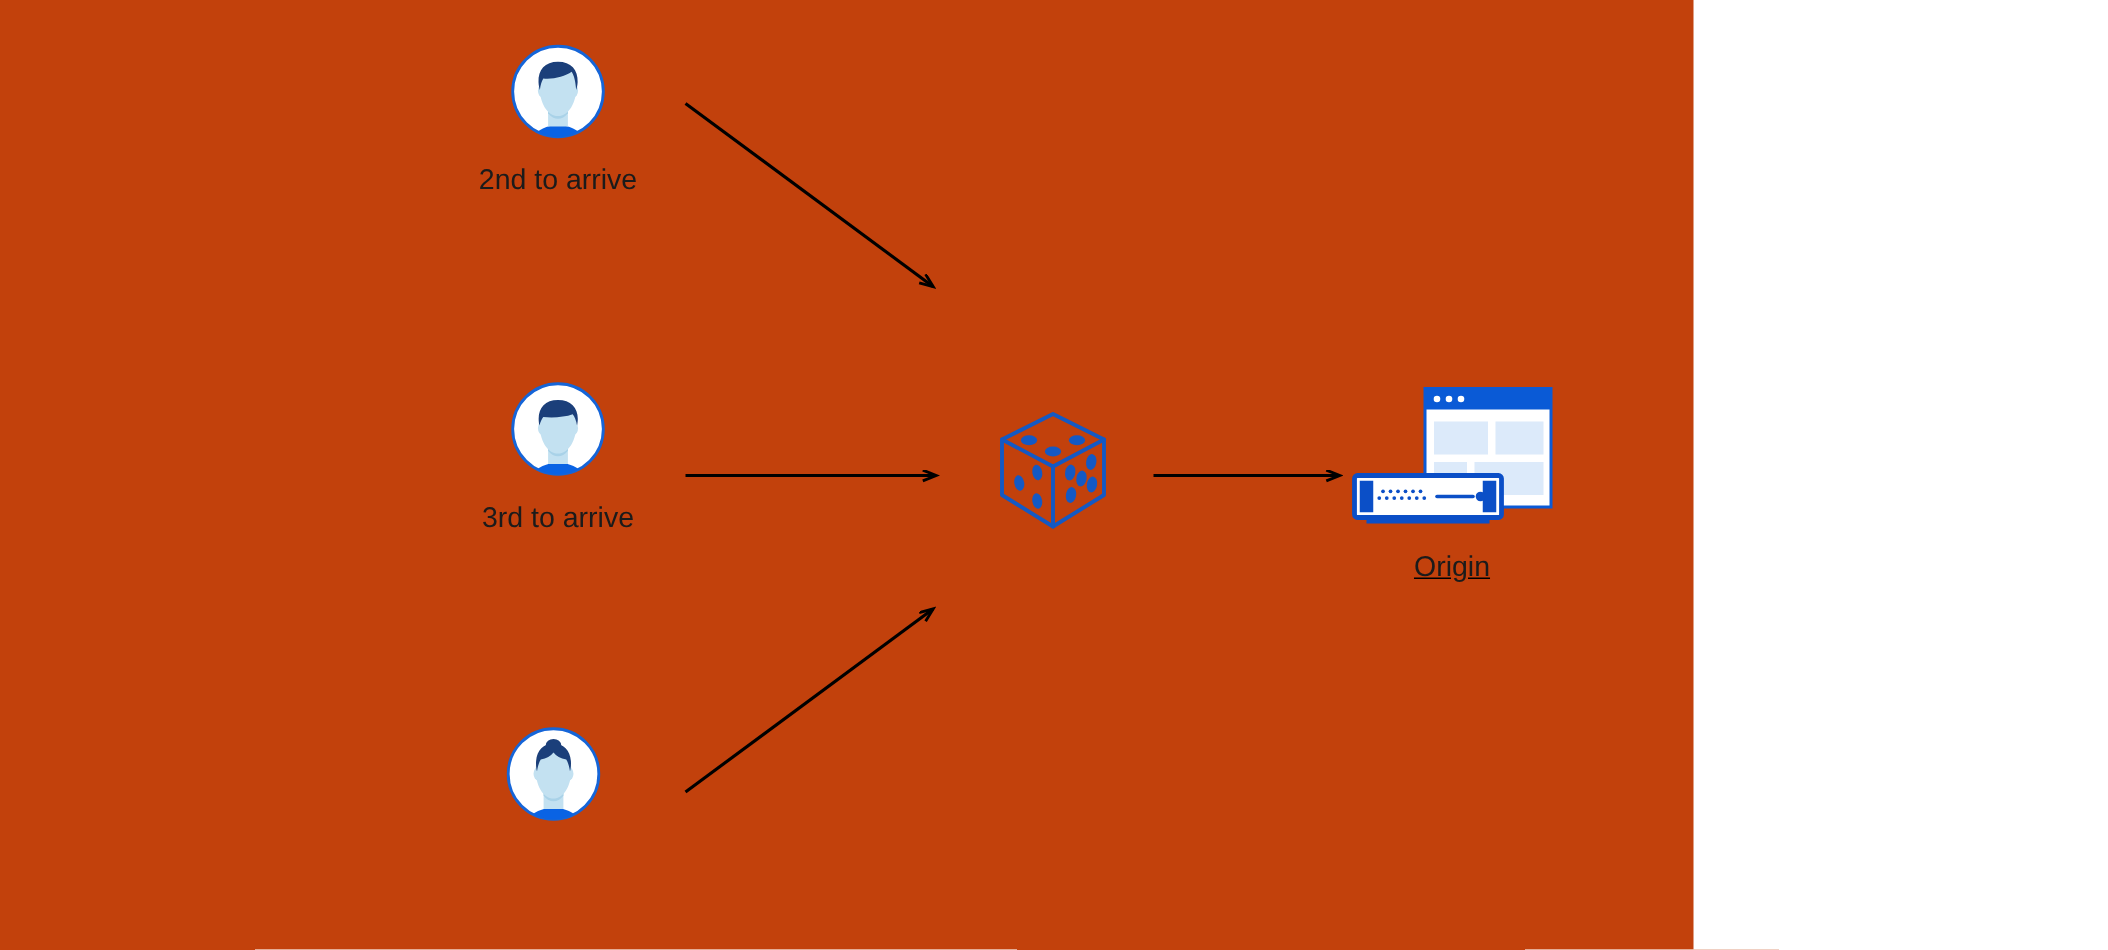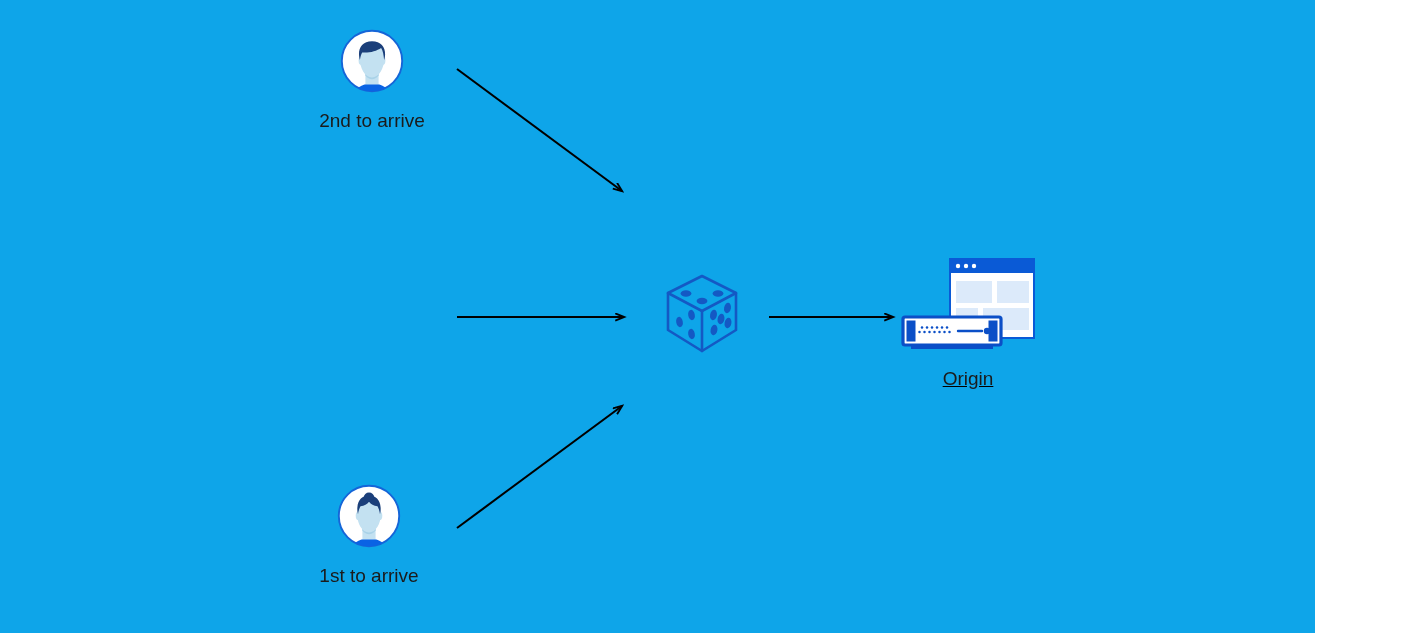--- a/index.html
+++ b/index.html
@@ -6,23 +6,23 @@
     margin: 0;
     padding: 0;
     background: #ffffff;
   }
   body {
     font-family: "Liberation Sans", sans-serif;
     -webkit-font-smoothing: antialiased;
   }
   #canvas {
     position: relative;
-    width: 1315px;
+    width: 1129px;
     height: 633px;
-    background: #0ea5e9;
+    background: #c2410c;
     overflow: hidden;
   }
   .node {
     position: absolute;
   }
   .avatar-node {
     width: 150px;
     text-align: center;
   }
   .avatar {
@@ -104,41 +104,60 @@
         <path d="M26.4 47.5c2 2.6 4.2 3.7 6.6 3.7s4.6-1.1 6.6-3.7v-2.5H26.4z" fill="#a9d2e8"></path>
         <ellipse cx="22.8" cy="32.4" rx="3.2" ry="4.6" fill="#c3e1f1"></ellipse>
         <ellipse cx="43.2" cy="32.4" rx="3.2" ry="4.6" fill="#c3e1f1"></ellipse>
         <path d="M33 15.6c-8 0-12.3 5.6-12.3 14.2 0 10.6 5.2 19.6 12.3 19.6s12.3-9 12.3-19.6c0-8.6-4.3-14.2-12.3-14.2z" fill="#c3e1f1"></path>
         <path d="M33 13.2c-8.7 0-13.3 5.4-13 13.5.1 2.2.5 4.1.9 5.3.5-3.4 1.2-5.9 2.3-7.6 6.6.7 14.5-1.4 18.9-4.5 1.6 2.4 2.6 6.4 3 12.1.5-1.3.9-3.2 1-5.3.3-8.1-4.4-13.5-13.1-13.5z" fill="#1b3f7a"></path>
       </g>
     </svg>
     <div class="node-label avatar-label">2nd to arrive</div>
   </div>
 
+  <div class="node avatar-node" style="left:297px; top:253px;">
+    <svg class="avatar" viewBox="0 0 66 66" xmlns="http://www.w3.org/2000/svg">
+      <defs>
+          <clipPath id="c2">
+            <circle cx="33" cy="33" r="30.2"></circle>
+          </clipPath>
+        </defs>
+      <circle cx="33" cy="33" r="30.2" fill="#ffffff" stroke="#1565d8" stroke-width="1.9"></circle>
+      <g clip-path="url(#c2)">
+        <path d="M33 55.5c-9.6 0-17.3 5.2-20 12.5h40c-2.7-7.3-10.4-12.5-20-12.5z" fill="#0a63e4"></path>
+        <path d="M26.4 45.6h13.2v10.8H26.4z" fill="#c3e1f1"></path>
+        <path d="M26.4 47.5c2 2.6 4.2 3.7 6.6 3.7s4.6-1.1 6.6-3.7v-2.5H26.4z" fill="#a9d2e8"></path>
+        <ellipse cx="22.8" cy="32.4" rx="3.2" ry="4.6" fill="#c3e1f1"></ellipse>
+        <ellipse cx="43.2" cy="32.4" rx="3.2" ry="4.6" fill="#c3e1f1"></ellipse>
+        <path d="M33 15.6c-8 0-12.3 5.6-12.3 14.2 0 10.6 5.2 19.6 12.3 19.6s12.3-9 12.3-19.6c0-8.6-4.3-14.2-12.3-14.2z" fill="#c3e1f1"></path>
+        <path d="M33 13.6c-8.5 0-12.9 5-12.9 12.6 0 1.7.2 3.2.5 4.4.8-2.6 1.6-4.4 2.6-5.6 6 .6 14.4.2 19.6-1.8 1.3 1.5 2.2 4 2.9 7.4.3-1.2.5-2.7.5-4.4 0-7.6-4.7-12.6-13.2-12.6z" fill="#1b3f7a"></path>
+      </g>
+    </svg>
+    <div class="node-label avatar-label">3rd to arrive</div>
+  </div>
 
   <div class="node avatar-node" style="left:294px; top:483px;">
     <svg class="avatar" viewBox="0 0 66 66" xmlns="http://www.w3.org/2000/svg">
       <defs>
           <clipPath id="c3">
             <circle cx="33" cy="33" r="30.2"></circle>
           </clipPath>
         </defs>
       <circle cx="33" cy="33" r="30.2" fill="#ffffff" stroke="#1565d8" stroke-width="1.9"></circle>
       <g clip-path="url(#c3)">
         <path d="M33 55.5c-9.6 0-17.3 5.2-20 12.5h40c-2.7-7.3-10.4-12.5-20-12.5z" fill="#0a63e4"></path>
         <path d="M26.4 45.6h13.2v10.8H26.4z" fill="#c3e1f1"></path>
         <path d="M26.4 47.5c2 2.6 4.2 3.7 6.6 3.7s4.6-1.1 6.6-3.7v-2.5H26.4z" fill="#a9d2e8"></path>
         <ellipse cx="22.8" cy="32.8" rx="3.1" ry="4.5" fill="#c3e1f1"></ellipse>
         <ellipse cx="43.2" cy="32.8" rx="3.1" ry="4.5" fill="#c3e1f1"></ellipse>
         <path d="M33 16.4c-7.7 0-11.9 5.4-11.9 13.8 0 10.4 5 19.2 11.9 19.2s11.9-8.8 11.9-19.2c0-8.4-4.2-13.8-11.9-13.8z" fill="#c3e1f1"></path>
         <path d="M33 12.6c-6.6 0-11.1 4.4-11.6 11.7-.2 2.6.1 5 .6 6.9.6-3.6 1.4-6.2 2.5-7.9 3.9-.6 6.6-2.2 8.5-4.6 1.9 2.4 4.6 4 8.5 4.6 1.1 1.7 1.9 4.3 2.5 7.9.5-1.9.8-4.3.6-6.9-.5-7.3-5-11.7-11.6-11.7z" fill="#1b3f7a"></path>
         <ellipse cx="33" cy="14" rx="5.2" ry="4.4" fill="#1b3f7a"></ellipse>
       </g>
     </svg>
-    <div class="node-label avatar-label">1st to arrive</div>
   </div>
 
   <div class="node dice-node" style="left:662px; top:272px;">
     <svg class="dice" viewBox="0 0 80 84" xmlns="http://www.w3.org/2000/svg">
       <g fill="none" stroke="#1459c4" stroke-width="2.6" stroke-linejoin="round" stroke-linecap="round">
         <path d="M40 4 L74 21 L74 58 L40 79 L6 58 L6 21 Z"></path>
         <path d="M6 21 L40 39 L74 21"></path>
         <path d="M40 39 L40 79"></path>
       </g>
       <g fill="#1459c4">

